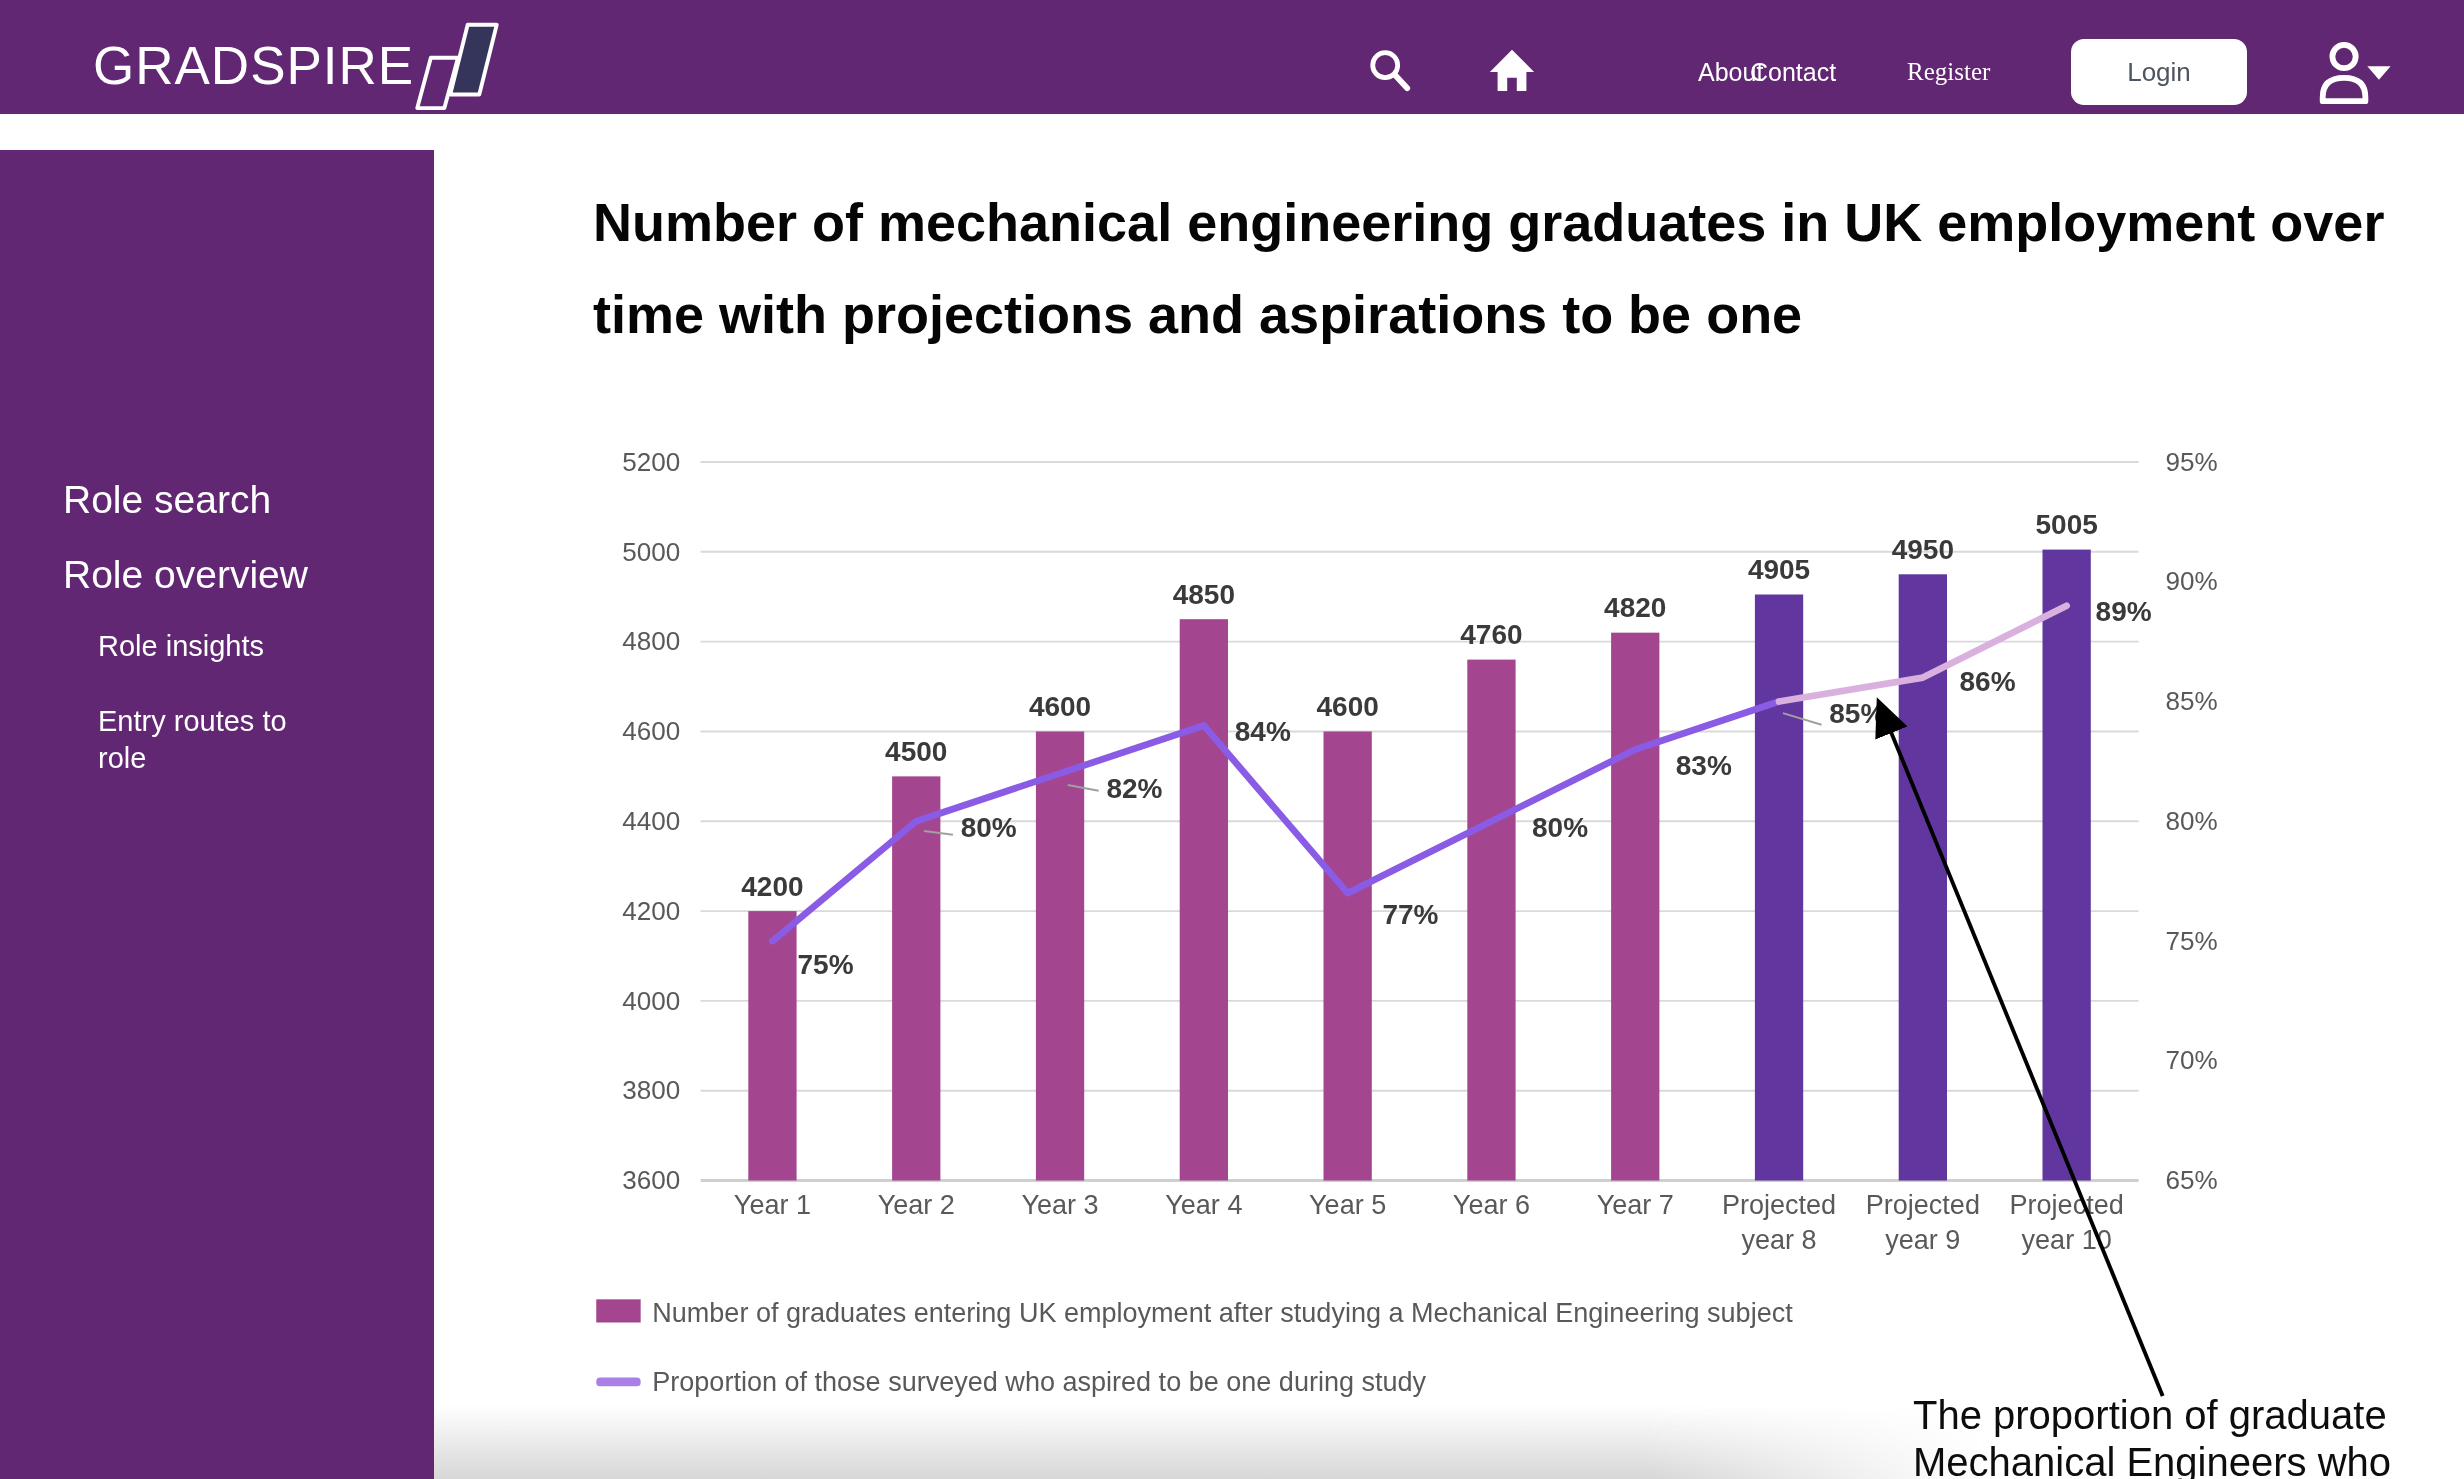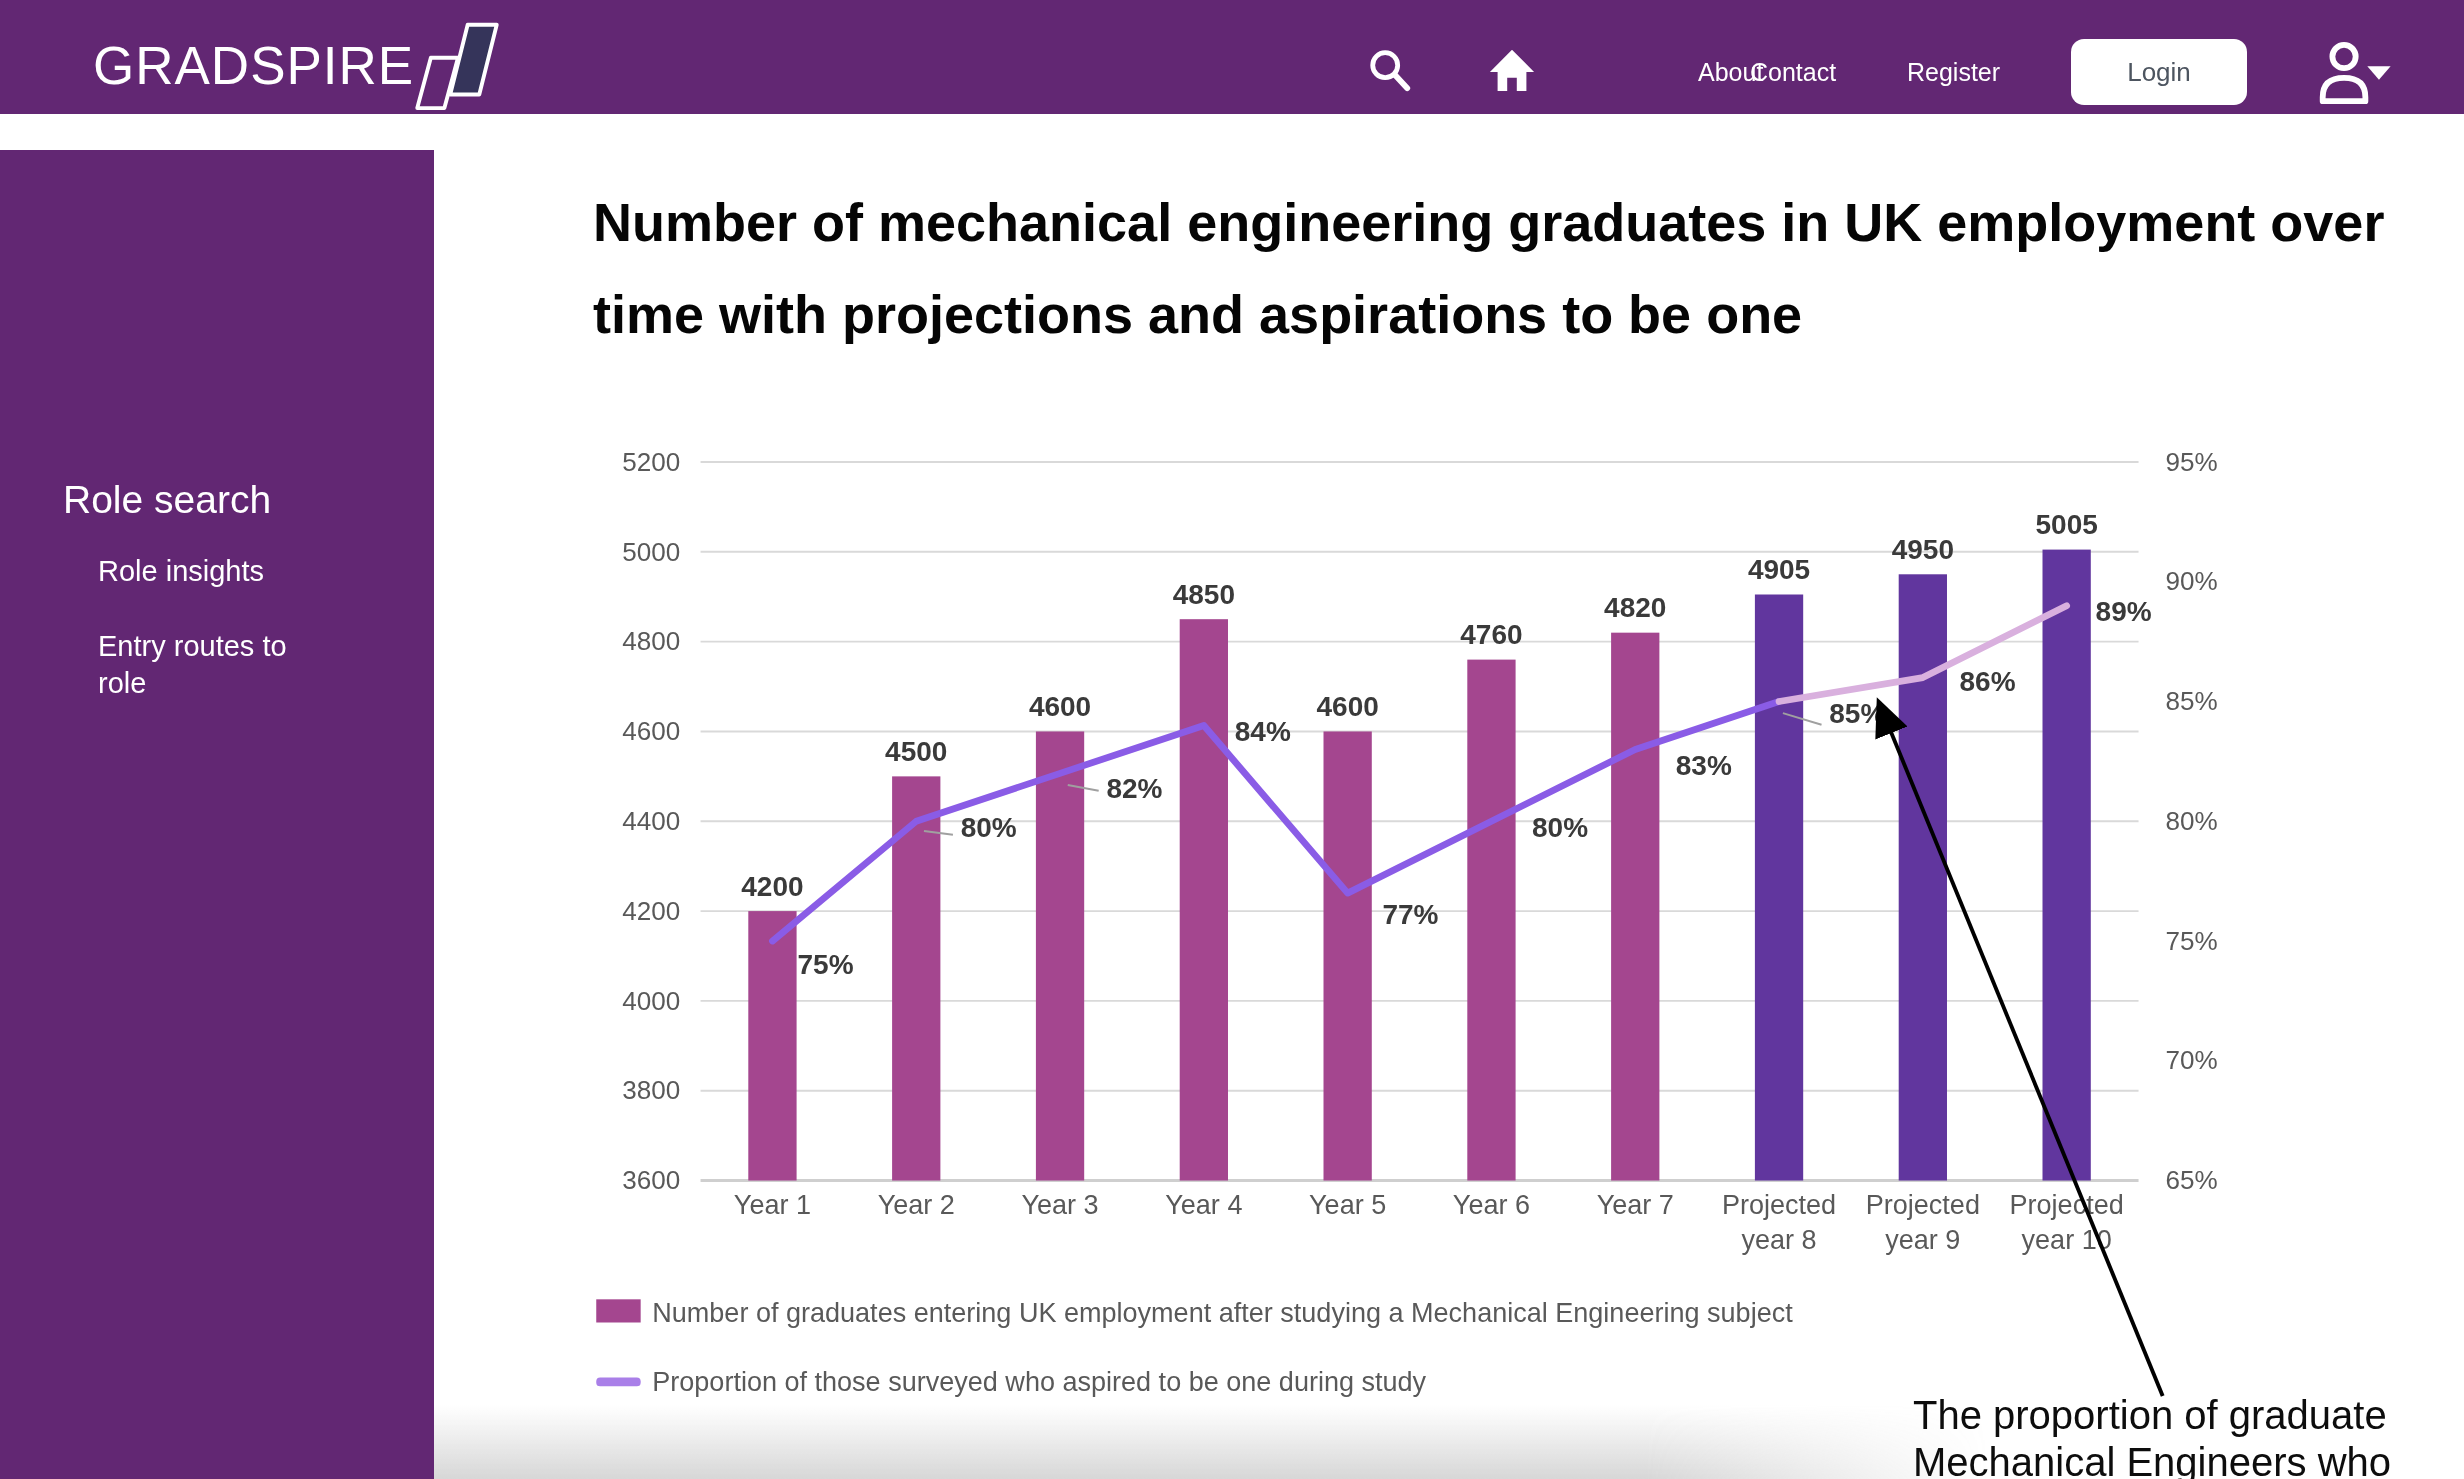--- a/index.html
+++ b/index.html
@@ -6,21 +6,21 @@
     font-family:"Liberation Sans","DejaVu Sans",sans-serif;background:#ffffff;}
   .header{position:absolute;left:0;top:0;width:2464px;height:114px;background:#622773;z-index:5;}
   .logo{position:absolute;left:93px;top:35px;color:#fff;font-size:53px;font-weight:500;letter-spacing:1px;}
   .logo-glyph{position:absolute;left:394px;top:17.4px;}
   .hicon{position:absolute;cursor:pointer;}
   .icon-search{left:1366px;top:46px;}
   .icon-home{left:1487px;top:46px;}
   .navlink{position:absolute;top:58px;color:#fff;font-size:25px;cursor:pointer;}
   .nav-about{left:1698px;}
   .nav-contact{left:1750px;}
-  .nav-register{left:1907px;}
+  .nav-register{left:1907px;font-family:Liberation Serif, serif;}
   .login-btn{position:absolute;left:2071px;top:39px;width:176px;height:66px;background:#fff;
     border-radius:13px;color:#4d5560;font-size:26px;display:flex;align-items:center;justify-content:center;cursor:pointer;}
   .icon-account{left:2313px;top:41px;}
   .sidebar{position:absolute;left:0;top:150px;width:434px;height:1330px;background:#622773;color:#fff;box-sizing:border-box;padding:328px 0 0 63px;z-index:4;}
   .sb1{font-size:39px;margin-bottom:31px;cursor:pointer;}
   .sb2{font-size:29px;margin-left:35px;max-width:241px;line-height:1.25;margin-bottom:39px;cursor:pointer;}
   .content{position:absolute;left:434px;top:150px;width:2030px;height:1330px;background:#fff;text-decoration:underline;}
   .chart-title{position:absolute;left:159px;top:27px;width:1825px;margin:0;font-size:54px;line-height:1.7;
     font-weight:700;color:#050505;}
   .chart-svg{position:absolute;left:0;top:0;width:2030px;height:1330px;}
@@ -71,20 +71,21 @@
     <svg width="97" height="68" viewBox="0 0 100 70">
       <circle cx="32" cy="16" r="12" fill="none" stroke="#fff" stroke-width="6"></circle>
       <path d="M10 62 L10 58 Q10 38 32 38 Q54 38 54 58 L54 62 Z" fill="none" stroke="#fff" stroke-width="6" stroke-linejoin="round"></path>
       <polygon points="56,26 80,26 68,40" fill="#fff"></polygon>
     </svg>
   </div>
 </div>
 
 <div class="sidebar">
   <div class="sb1">Role search</div>
+  <div class="sb1">Role overview</div>
   <div class="sb2">Role insights</div>
   <div class="sb2">Entry routes to role</div>
 </div>
 
 <div class="content">
   <h1 class="chart-title">Number of mechanical engineering graduates in UK employment over time with projections and aspirations to be one</h1>
   <svg id="chart-svg" class="chart-svg" viewBox="0 0 2102 1377">
     <defs>
       <marker id="arrowhead" markerWidth="10" markerHeight="9" refX="8" refY="4.5" orient="auto">
         <path d="M0 0 L10 4.5 L0 9 Z" fill="#000"></path>

